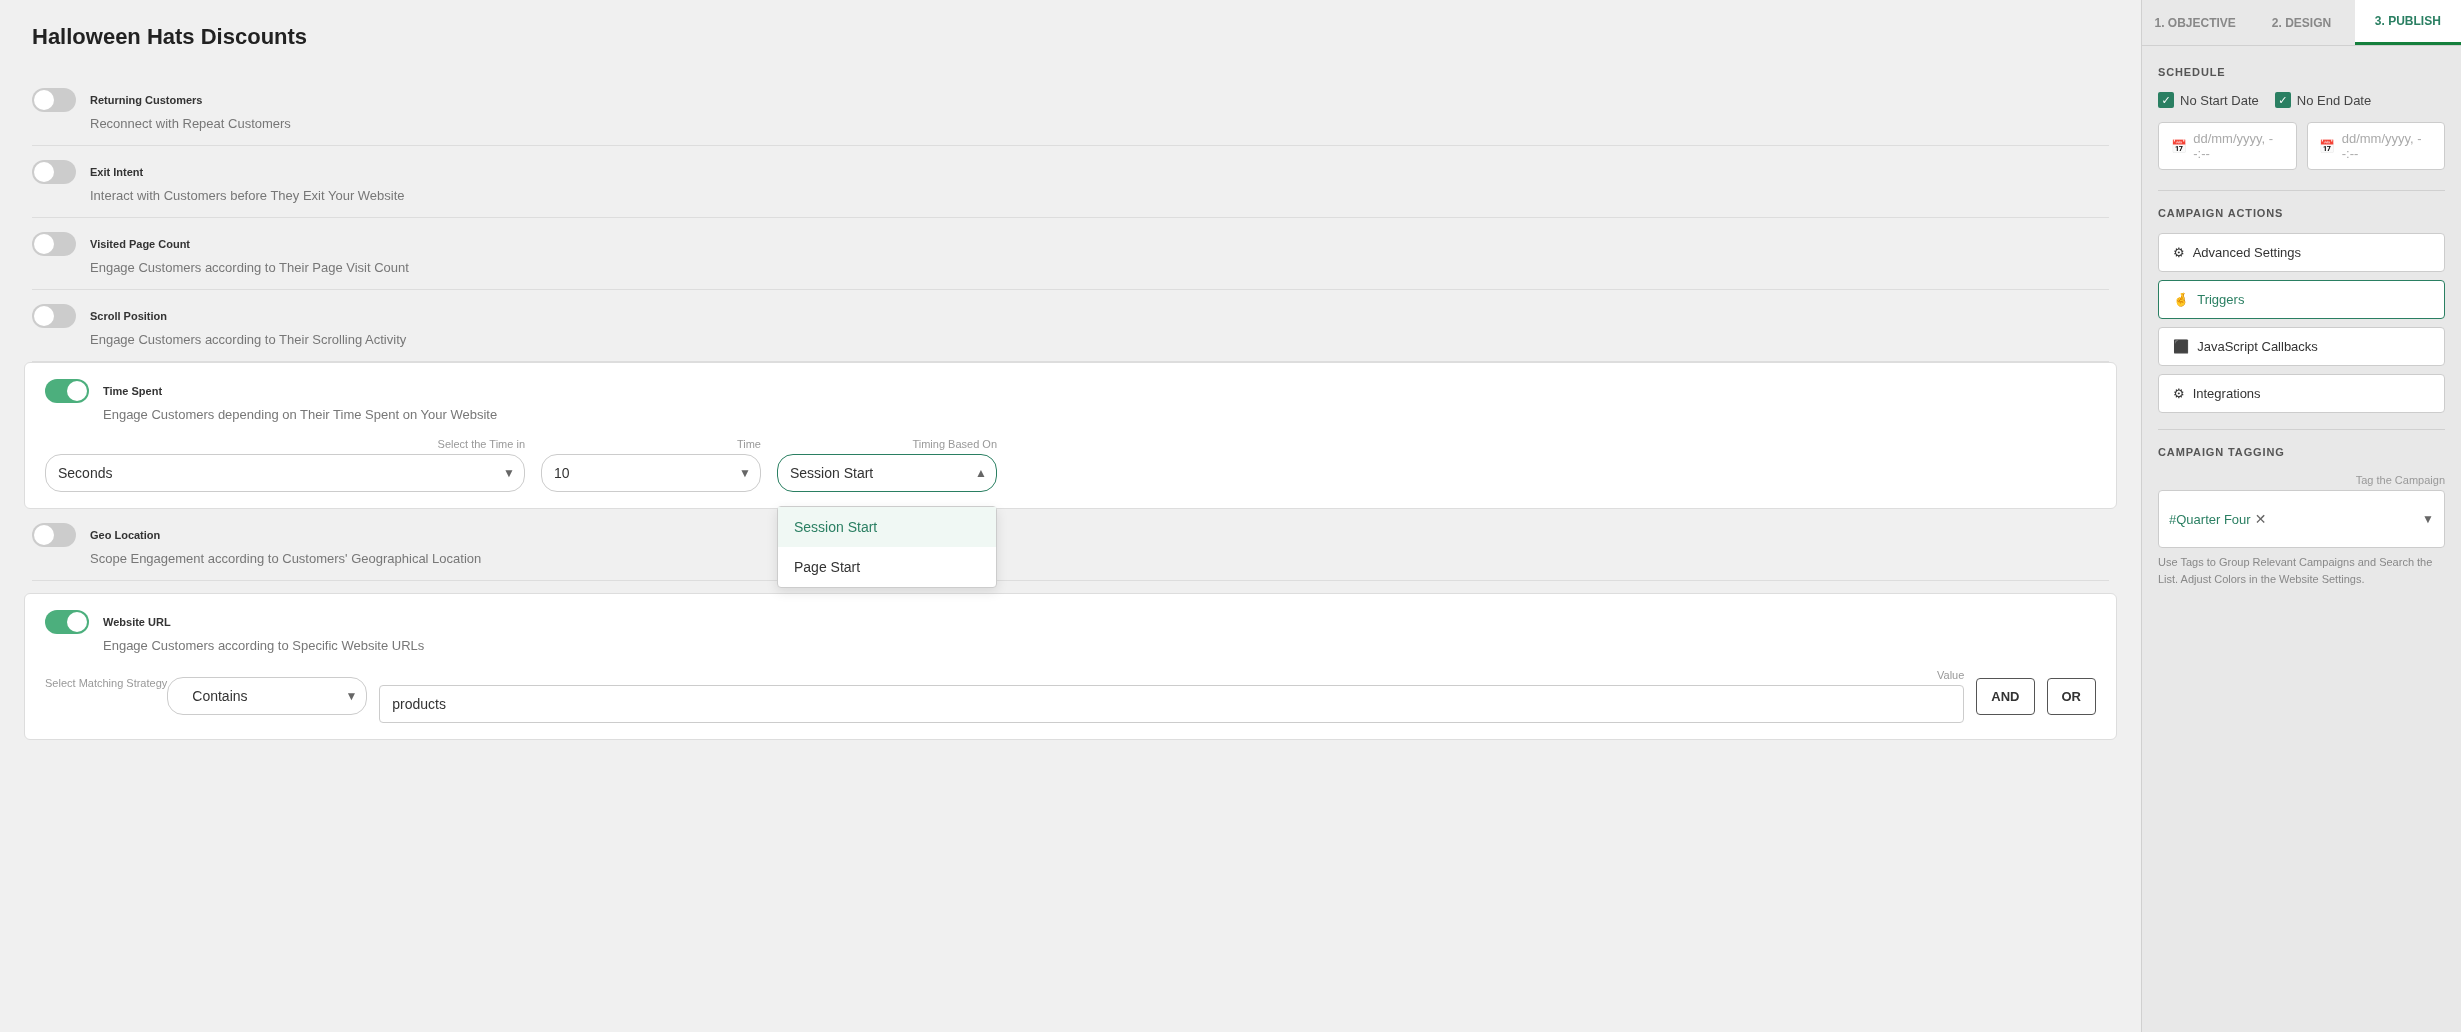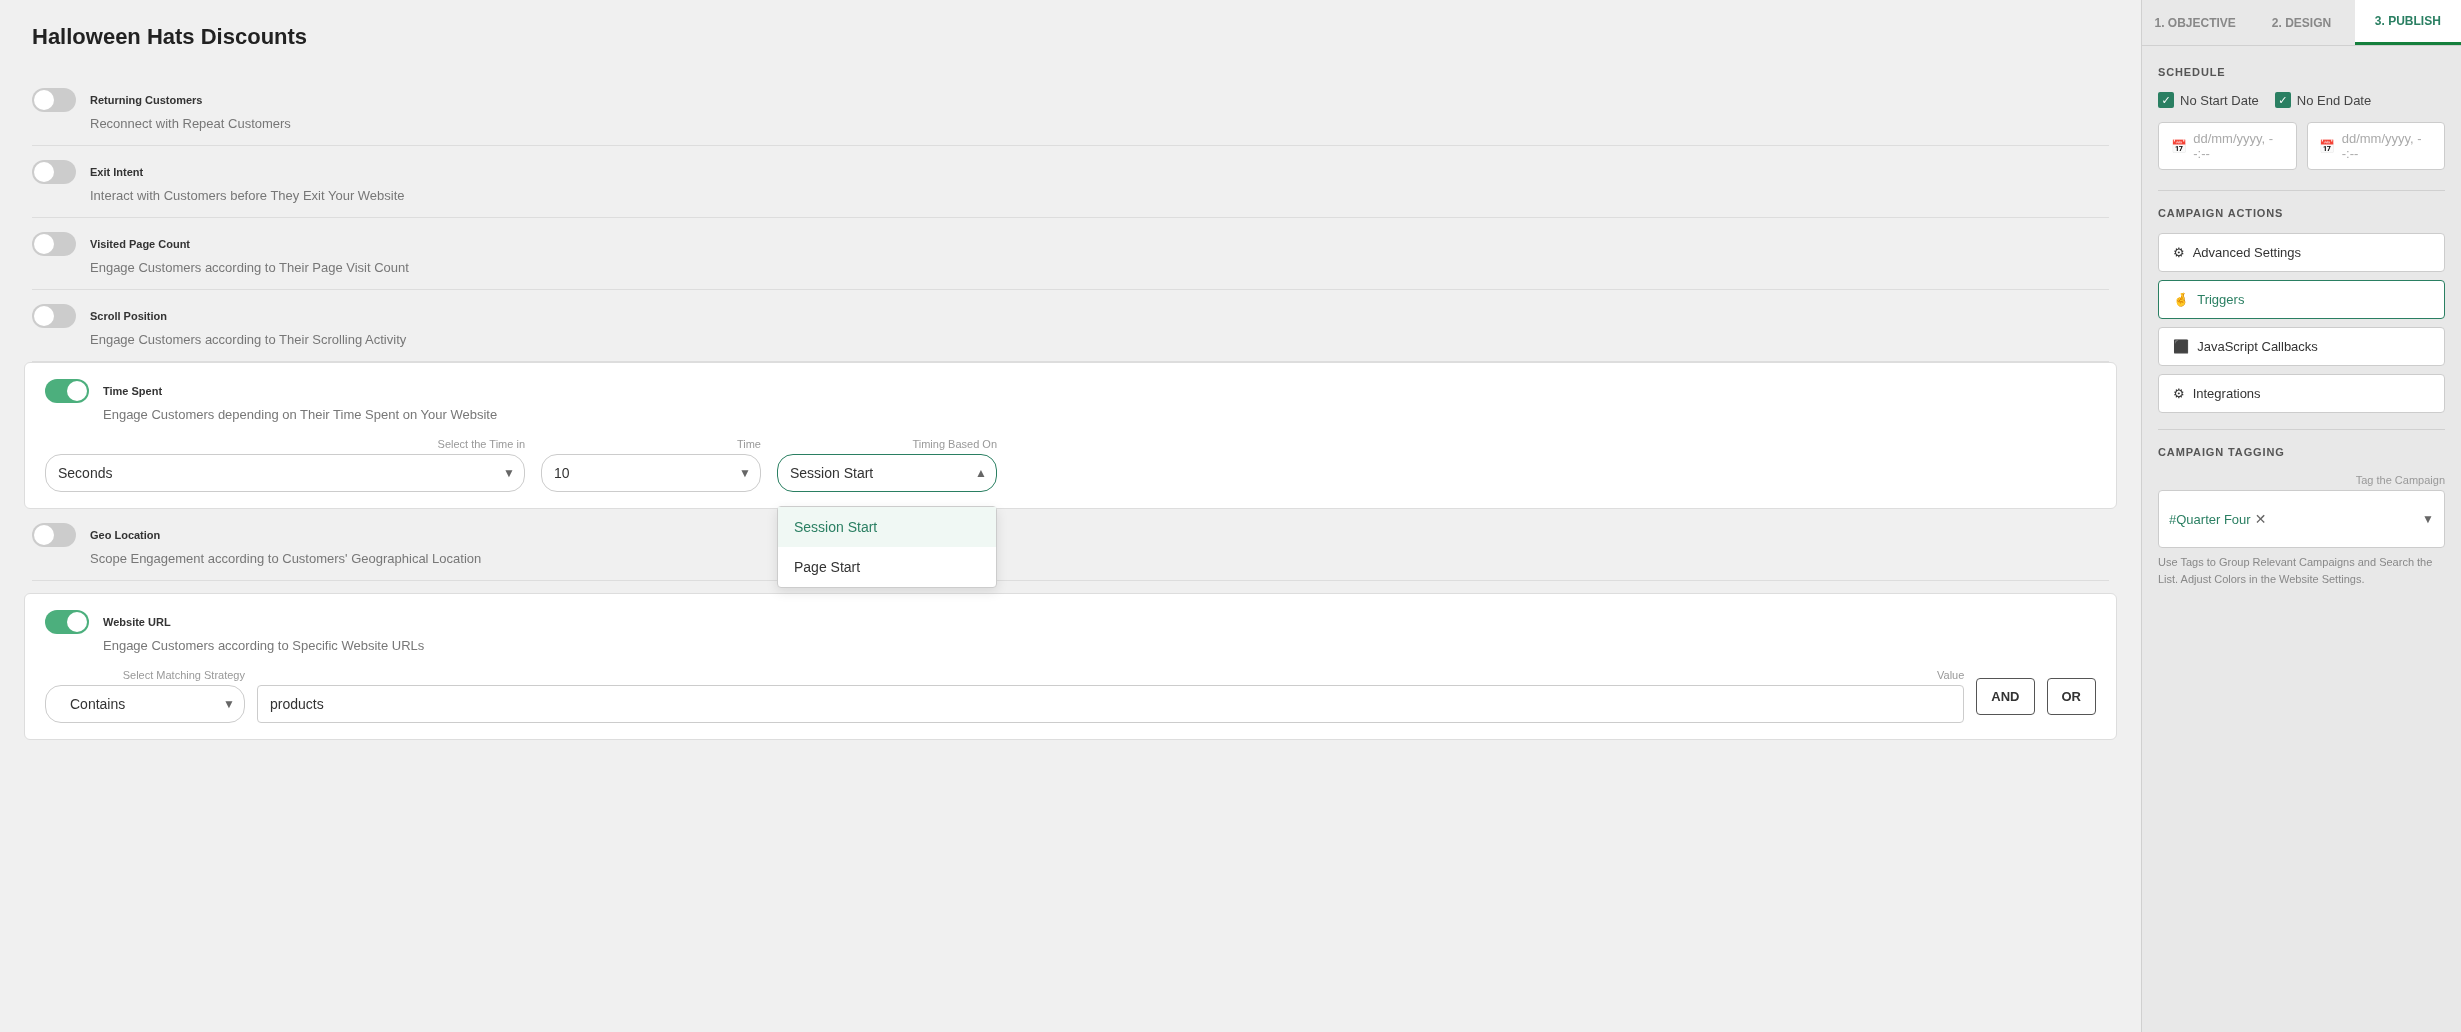--- a/index.html
+++ b/index.html
@@ -35,21 +35,21 @@
     .select-timing { width: 220px; }
 
     
     .dropdown-open { border-color: #2a7f62 !important; }
     .dropdown-menu { position: absolute; top: 100%; left: 0; background: #fff; border: 1px solid #ccc; border-radius: 4px; box-shadow: 0 4px 12px rgba(0,0,0,0.1); z-index: 100; min-width: 220px; }
     .dropdown-item { padding: 12px 16px; font-size: 14px; color: #333; cursor: pointer; }
     .dropdown-item.selected { background: #f0f8f4; color: #2a7f62; font-weight: 500; }
 
     
     .url-controls { display: flex; gap: 12px; align-items: center; margin-top: 16px; margin-left: 0; }
-    .url-strategy { display: flex; flex-direction: column; }
+    .url-strategy { display: flex; }
     .url-strategy .select-field { width: 200px; }
     .url-value-input { flex: 1; border: 1px solid #ccc; border-radius: 4px; padding: 10px 12px; font-size: 14px; color: #333; }
     .url-btn { border: 1px solid #555; background: #fff; color: #333; padding: 10px 14px; border-radius: 4px; font-size: 13px; font-weight: 600; cursor: pointer; }
 
     
     .right-panel { width: 320px; background: #e8e8e8; border-left: 1px solid #d0d0d0; display: flex; flex-direction: column; }
     .tabs { display: flex; border-bottom: 1px solid #d0d0d0; }
     .tab { flex: 1; padding: 14px 8px; text-align: center; font-size: 12px; font-weight: 600; color: #888; cursor: pointer; background: #e8e8e8; border: none; }
     .tab.active { background: #fff; color: #2a7f62; border-bottom: 3px solid #15803d; }
 

